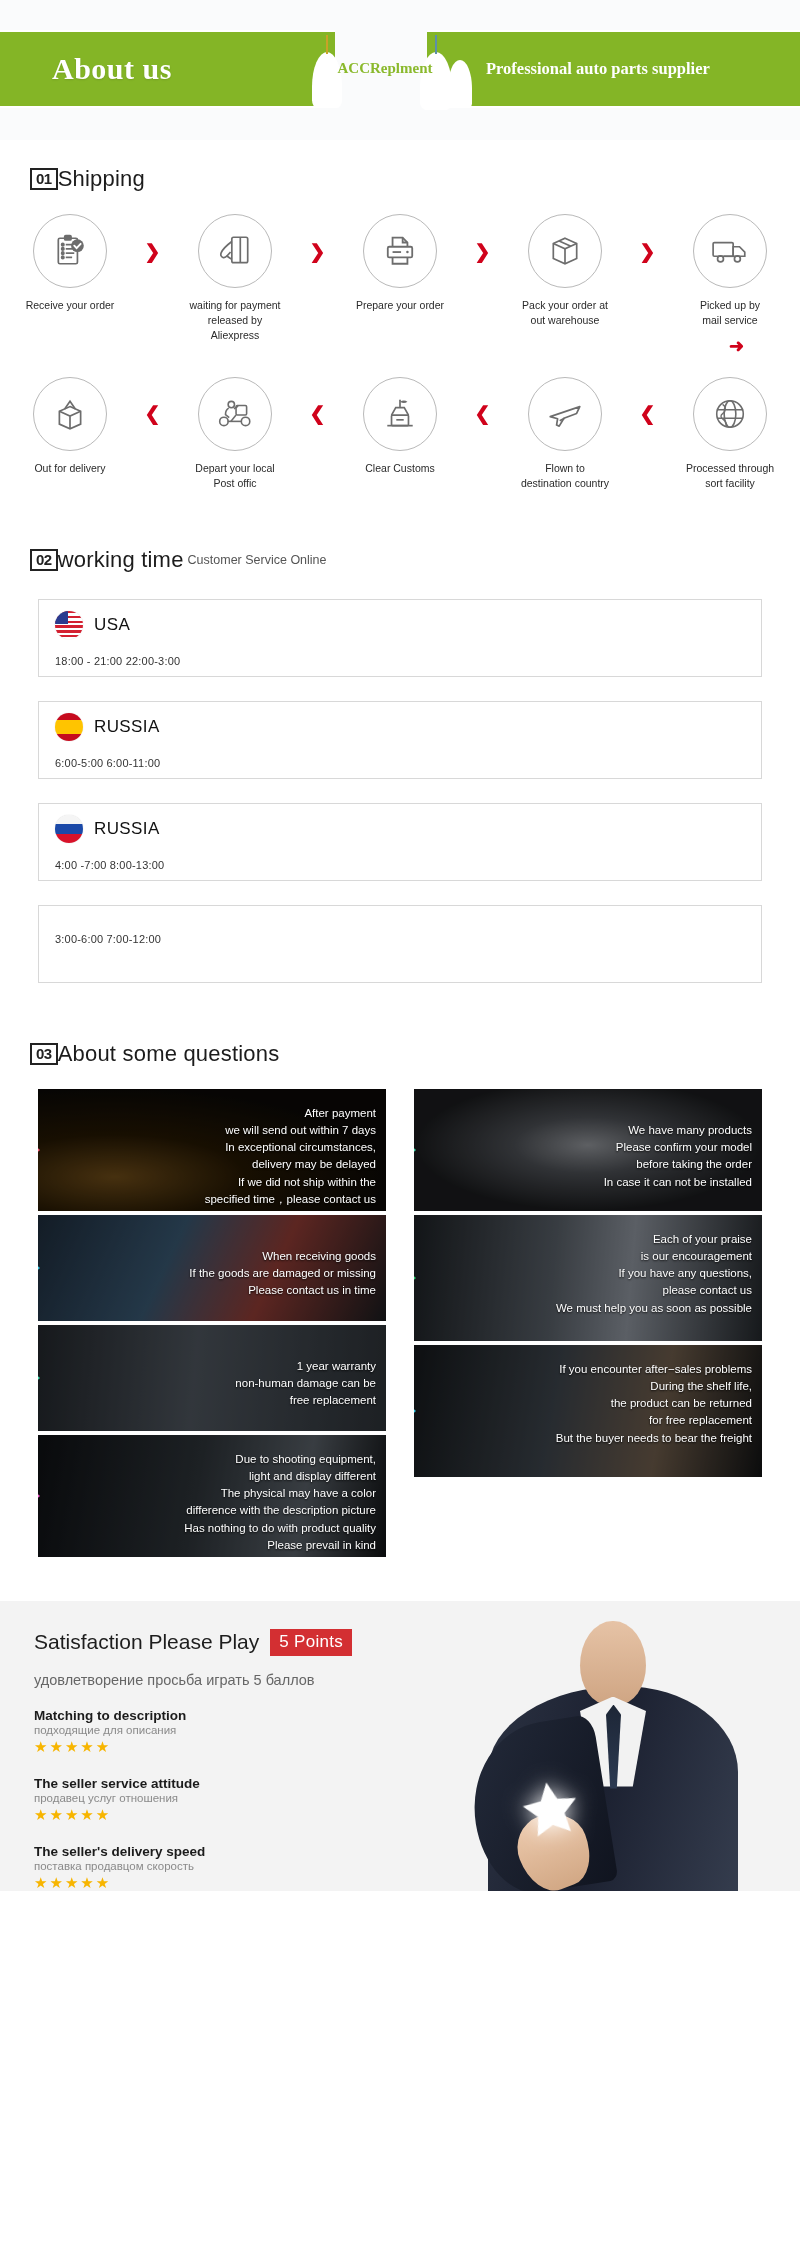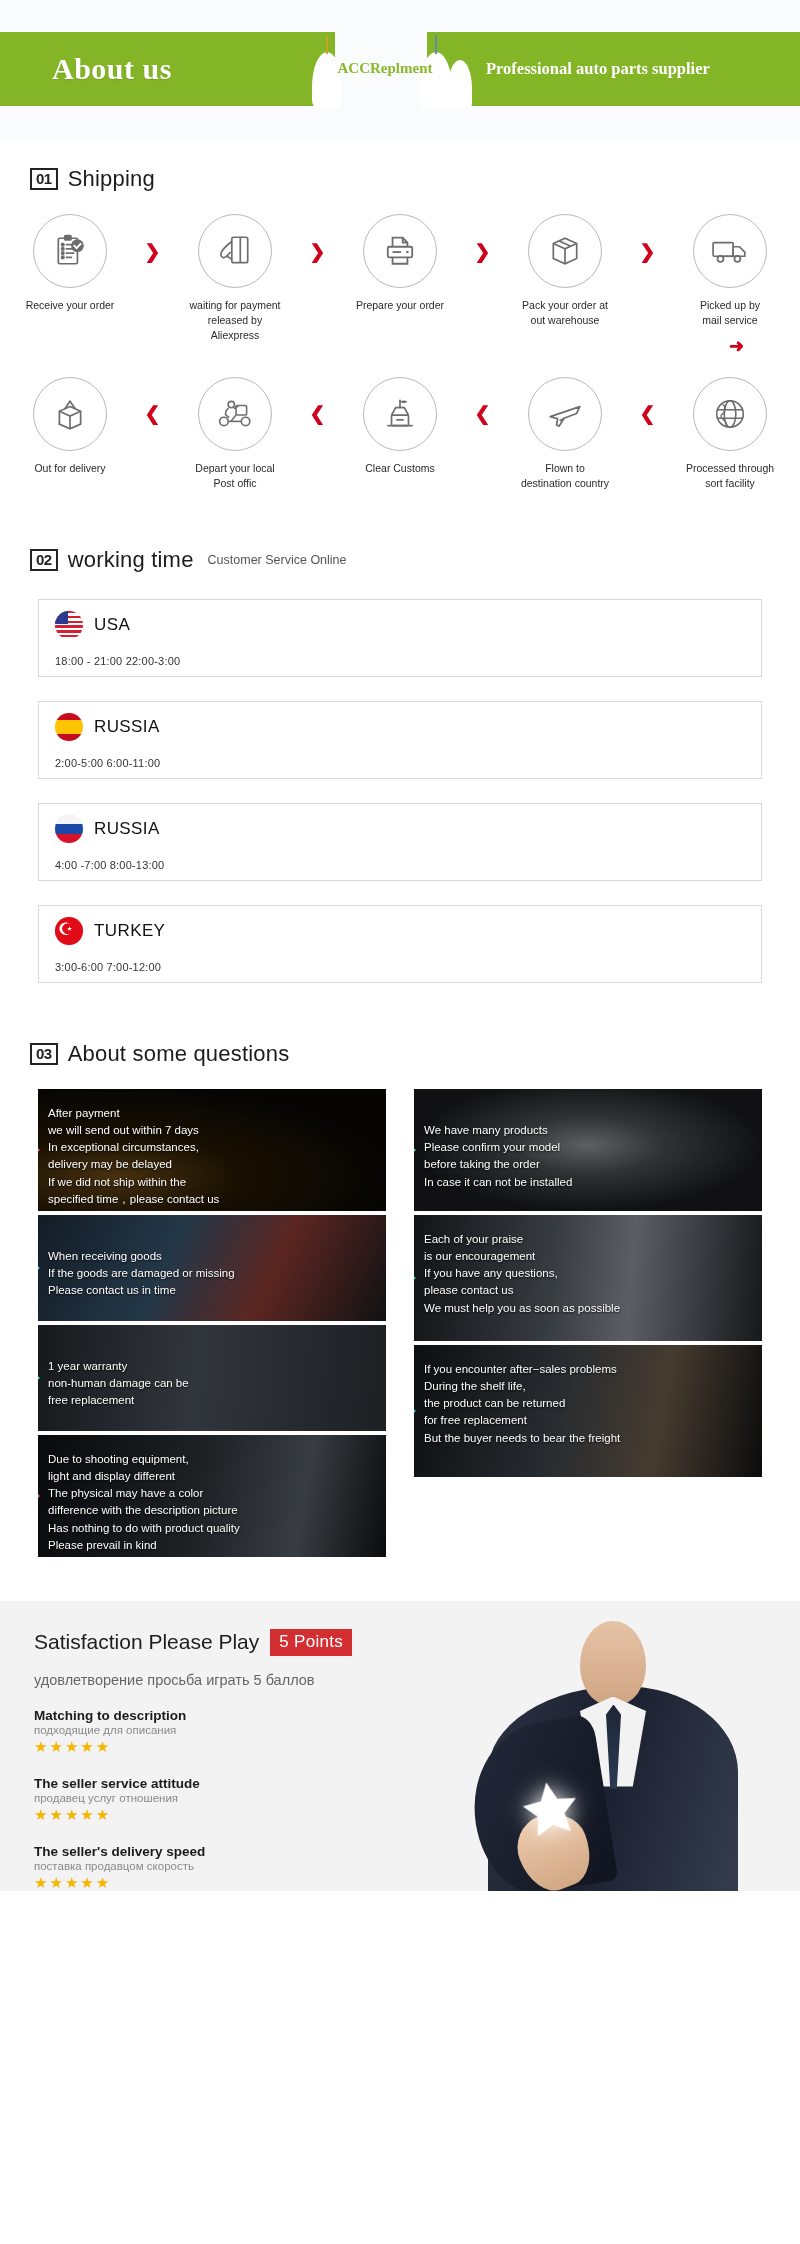--- a/index.html
+++ b/index.html
@@ -75,21 +75,21 @@
     position:absolute; z-index:6;
     left: 330px; top: 60px;
     width: 110px; text-align:center;
     color:#8ab92c;
     font-family:"Liberation Serif", serif;
     font-weight:bold; font-size:15px;
   }
 
   
   .sec-title {
-    display:flex; align-items:center; gap:10px;
+    display:flex; align-items:center; 
     padding: 0 0 0 30px;
   }
   .num-box {
     border:2px solid #222; color:#222;
     font-size:15px; font-weight:bold;
     padding: 1px 4px 2px;
     line-height:1;
     letter-spacing:-.5px;
     font-family:"Liberation Sans", sans-serif;
   }
@@ -160,21 +160,21 @@
 
   
   .faq { padding-top: 58px; }
   .faq-cols {
     display:flex; gap: 28px;
     padding: 22px 38px 0 38px;
   }
   .faq-col { flex:1; position:relative; }
   .faq-panel {
     position:relative;
-    color:#fff; text-align:left;
+    color:#fff; text-align:right;
     padding: 16px 10px;
     font-size:11.5px; line-height:1.5;
     margin-bottom: 4px;
     overflow:hidden;
   }
   .faq-panel .ptext { position:relative; z-index:3; text-shadow:0 1px 2px rgba(0,0,0,.9); }
   .faq-panel .bg { position:absolute; inset:0; z-index:1; }
   .faq-panel .veil { position:absolute; inset:0; z-index:2; background:rgba(0,0,0,.34); }
   .bg-night { background:
       radial-gradient(ellipse at 22% 72%, #6b4a18 0%, #241703 34%, #0b0907 72%),
@@ -482,34 +482,30 @@
           <span class="flag flag-usa"></span>
           <span class="cc-name">USA</span>
         </div>
         <div class="cc-hours">18:00 - 21:00   22:00-3:00</div>
       </div>
       <div class="country-card">
         <div class="cc-top">
           <span class="flag flag-spain"></span>
           <span class="cc-name">RUSSIA</span>
         </div>
-        <div class="cc-hours">2:00-5:00    6:00-11:00</div>
+        <div class="cc-hours">6:00-5:00    6:00-11:00</div>
       </div>
       <div class="country-card">
         <div class="cc-top">
           <span class="flag flag-russia"></span>
           <span class="cc-name">RUSSIA</span>
         </div>
         <div class="cc-hours">4:00 -7:00  8:00-13:00</div>
       </div>
       <div class="country-card">
-        <div class="cc-top">
-          <span class="flag flag-turkey"></span>
-          <span class="cc-name">TURKEY</span>
-        </div>
         <div class="cc-hours">3:00-6:00    7:00-12:00</div>
       </div>
     </div>
   </div>
 
   <div class="faq">
     <div class="sec-title">
       <span class="num-box">03</span>
       <span class="sec-name">About some questions</span>
     </div>

